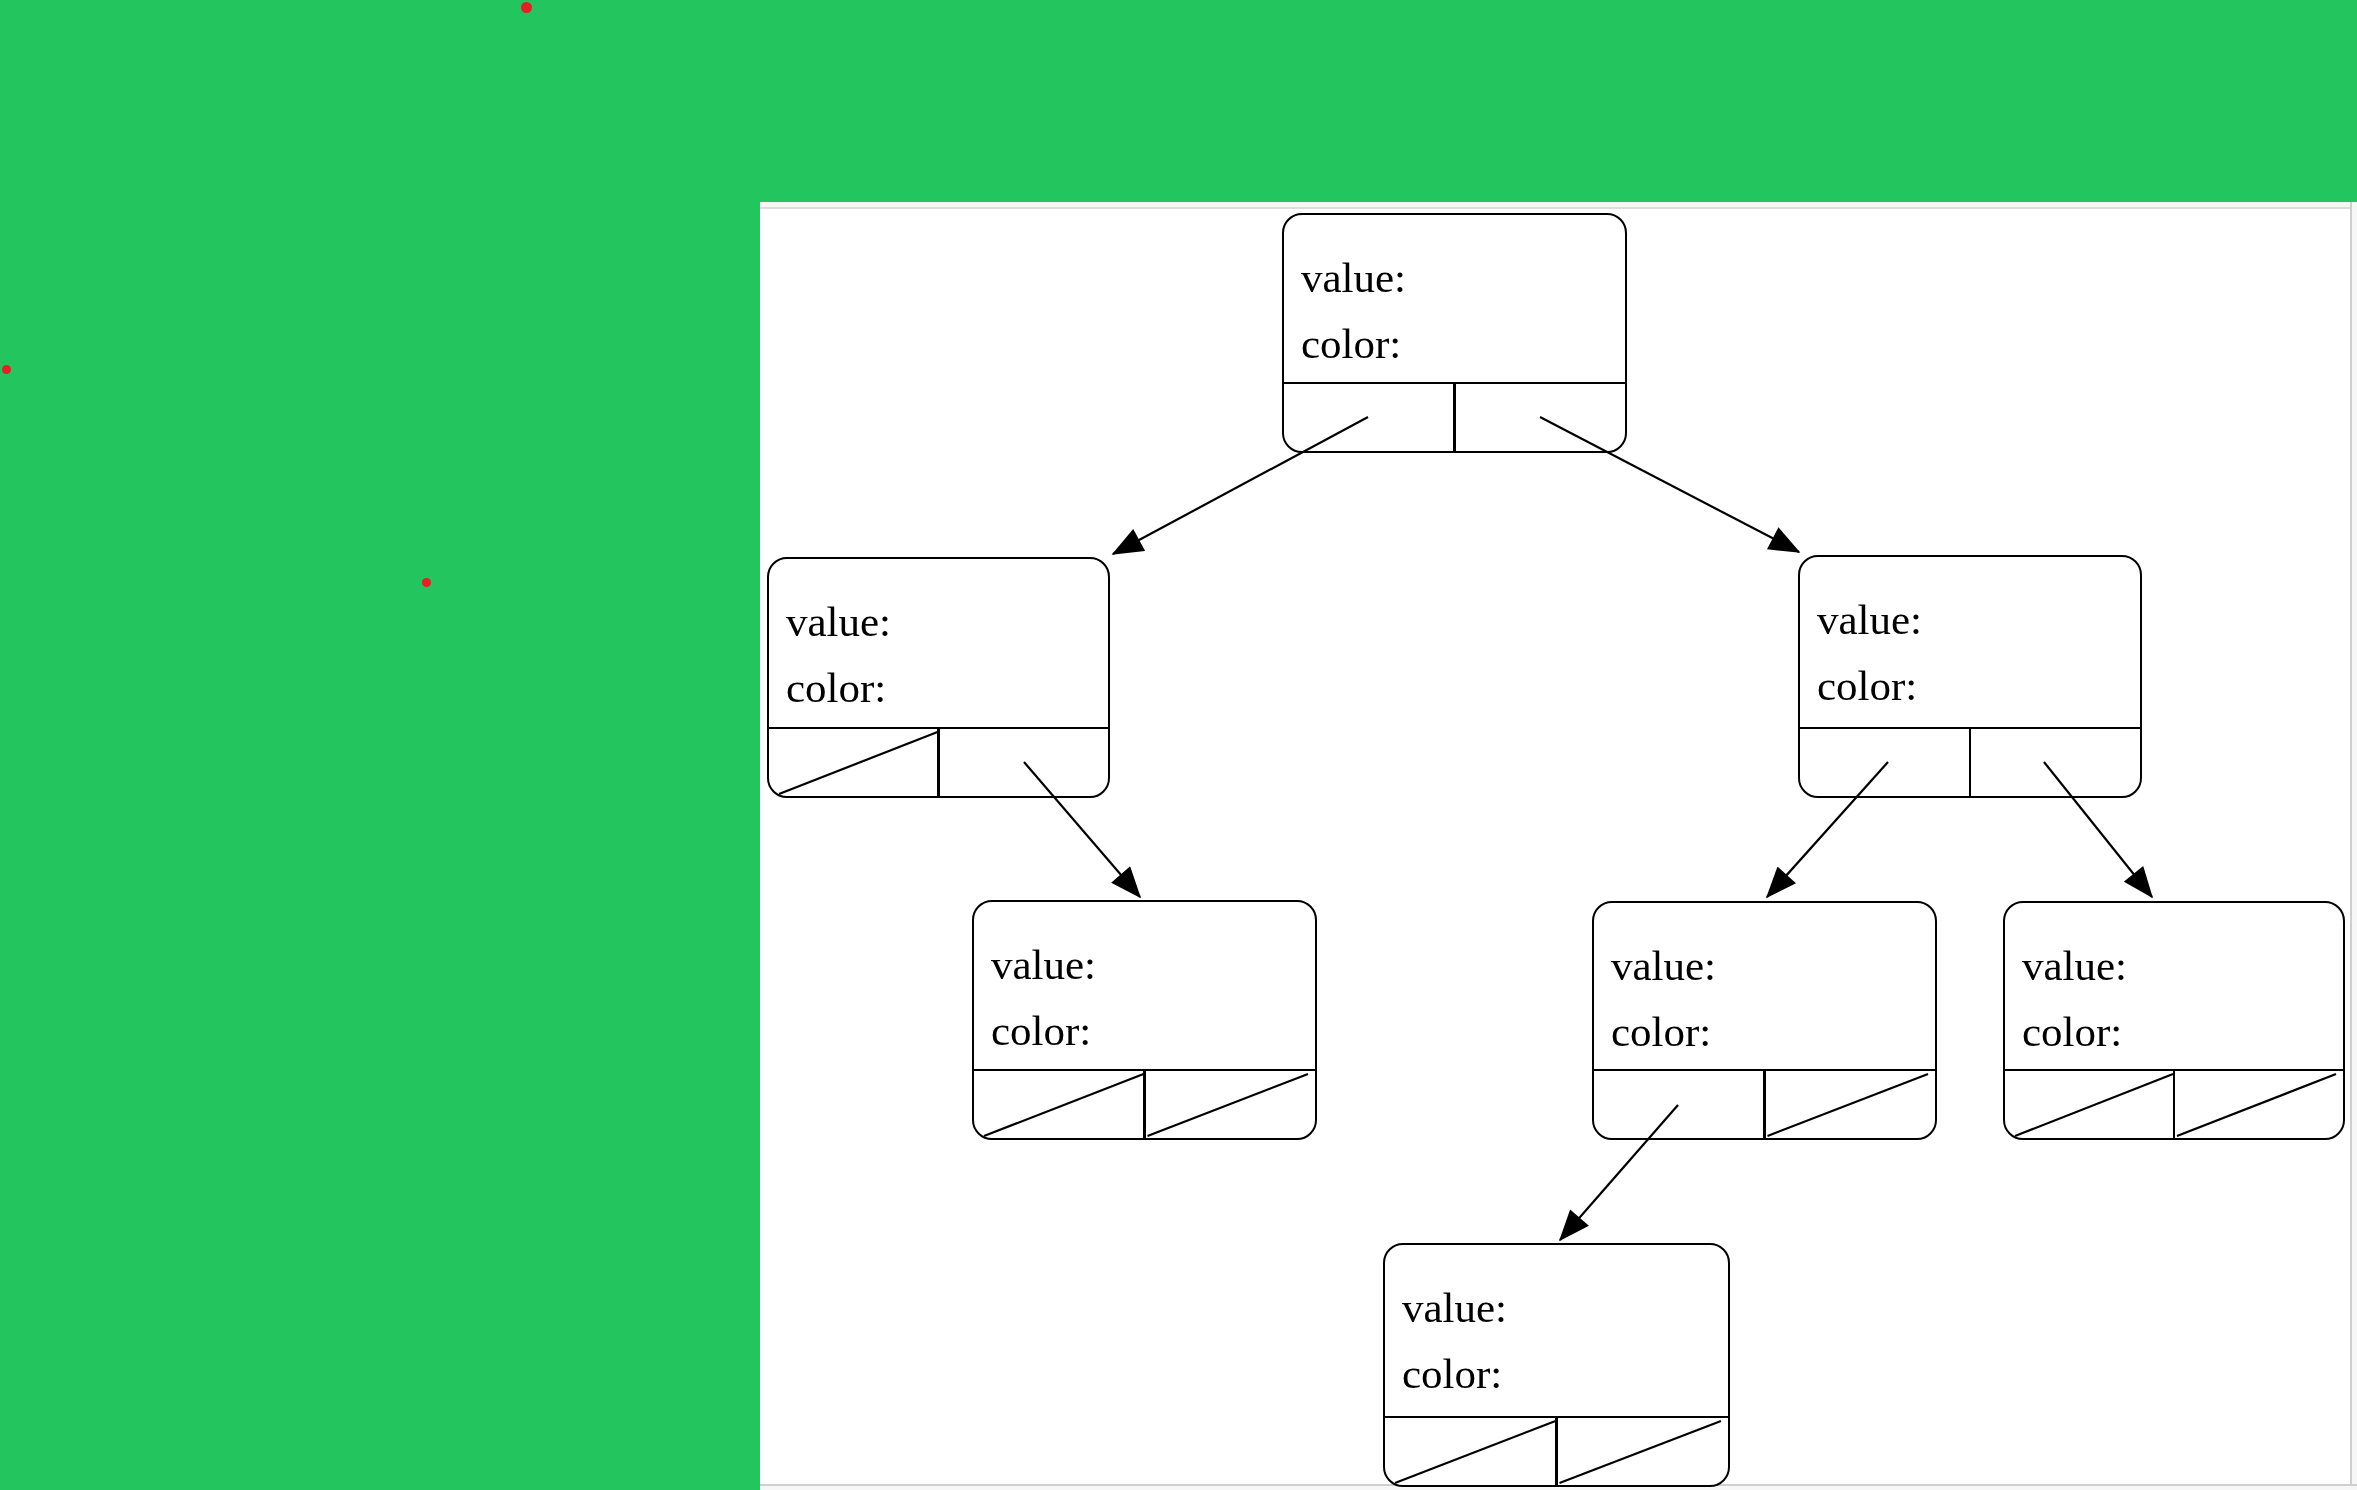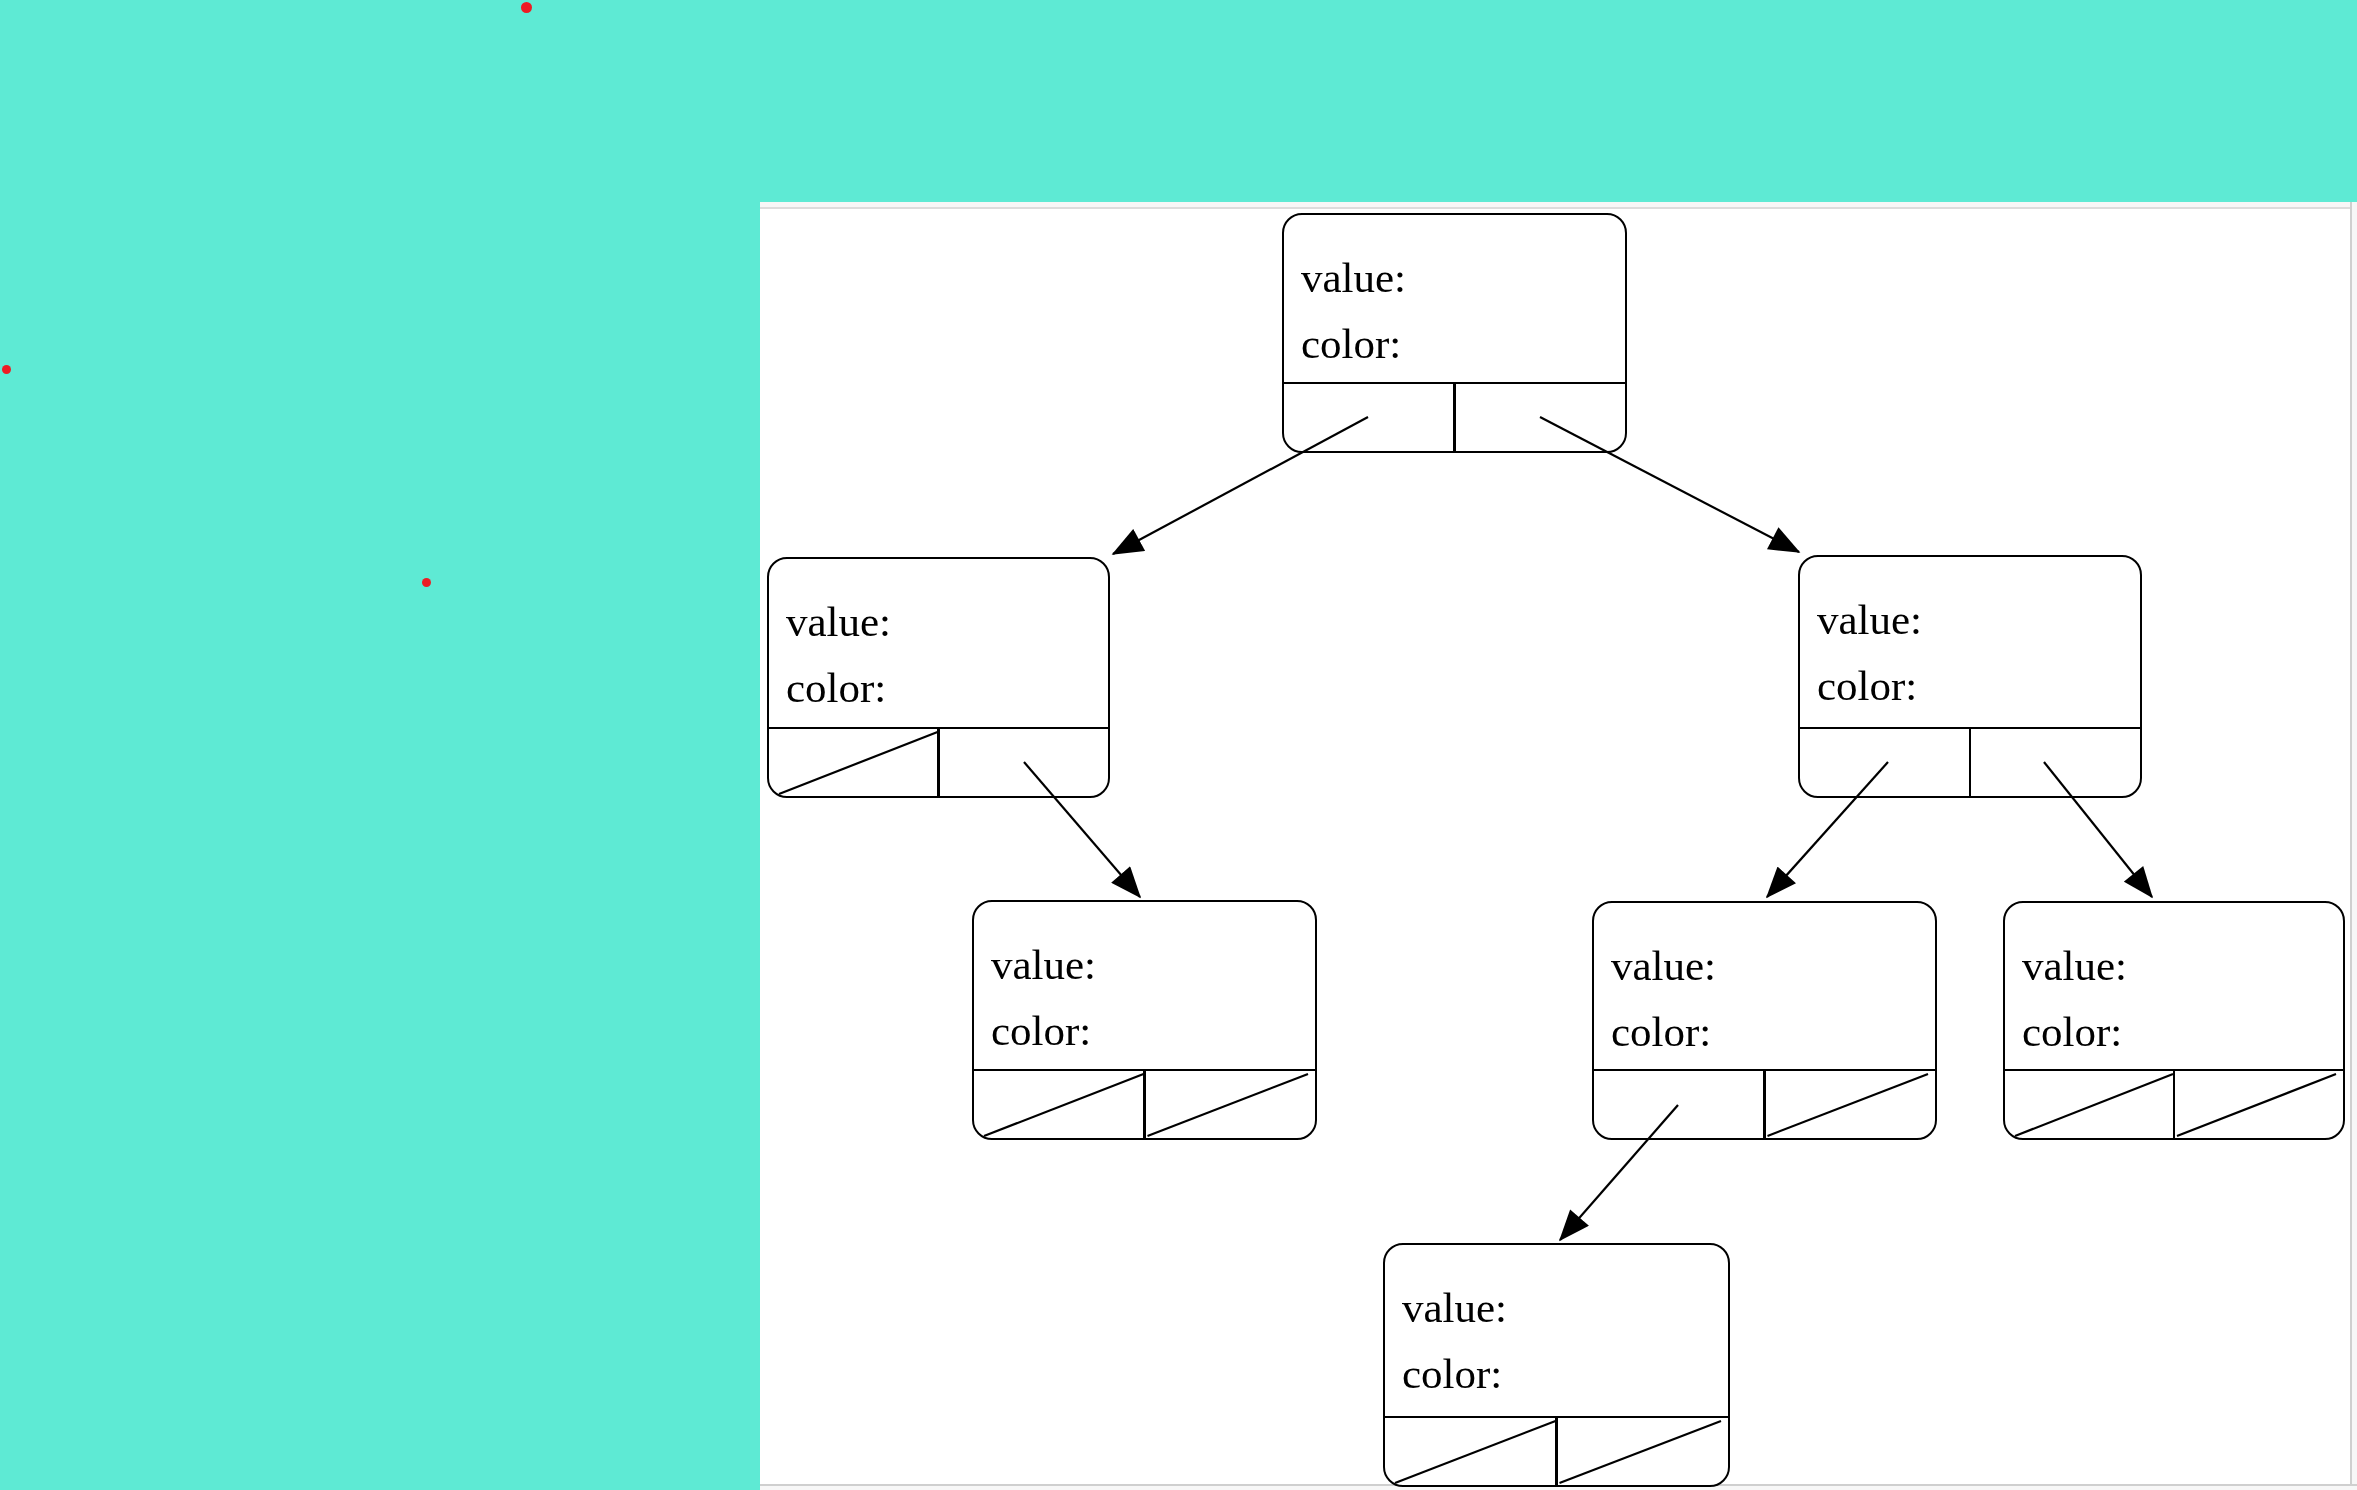--- a/index.html
+++ b/index.html
@@ -69,21 +69,21 @@
   .pointer-cell-right { position: absolute; right: 0; top: 0; bottom: 0; width: 50%; }
   .overlay-svg {
     position: absolute;
     left: 0; top: 0;
     pointer-events: none;
   }
 </style>
 </head>
 <body>
 
-<div class="stage" style="width: 2357px; height: 1490px; background: #5eead4;">
+<div class="stage" style="width: 2357px; height: 1490px; background: #22c55e;">
   <div class="canvas-window" style="left: 760px; top: 202px; width: 1597px; height: 1288px; background: rgb(255, 255, 255);">
     <div class="frame-top"></div>
     <div class="frame-right"></div>
     <div class="frame-bottom"></div>
   </div>
   <div id="dots-layer">
       <div class="red-dot" style="left: 520.5px; top: 1.5px; width: 11px; height: 11px; background: rgb(237, 28, 36);"></div>
       <div class="red-dot" style="left: 1.5px; top: 364.5px; width: 9px; height: 9px; background: rgb(237, 28, 36);"></div>
       <div class="red-dot" style="left: 421.5px; top: 577.5px; width: 9px; height: 9px; background: rgb(237, 28, 36);"></div>
     </div>

